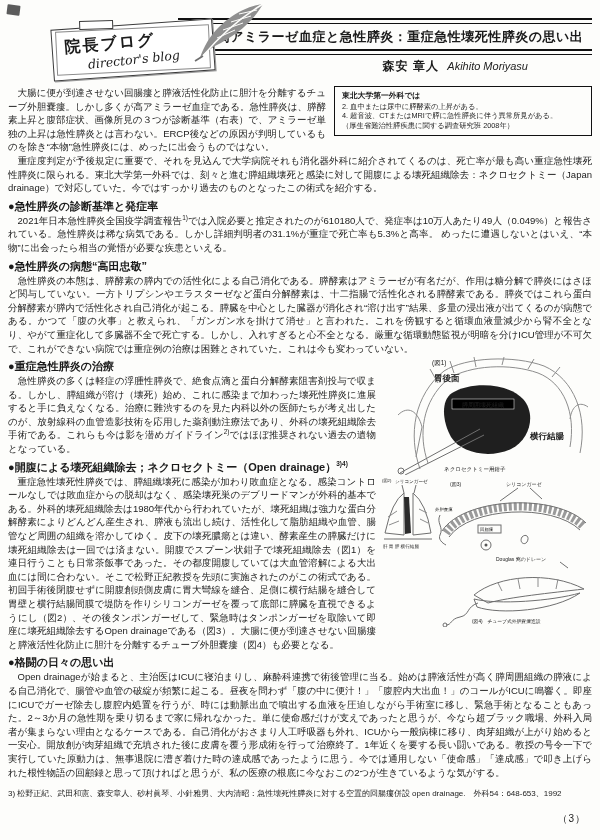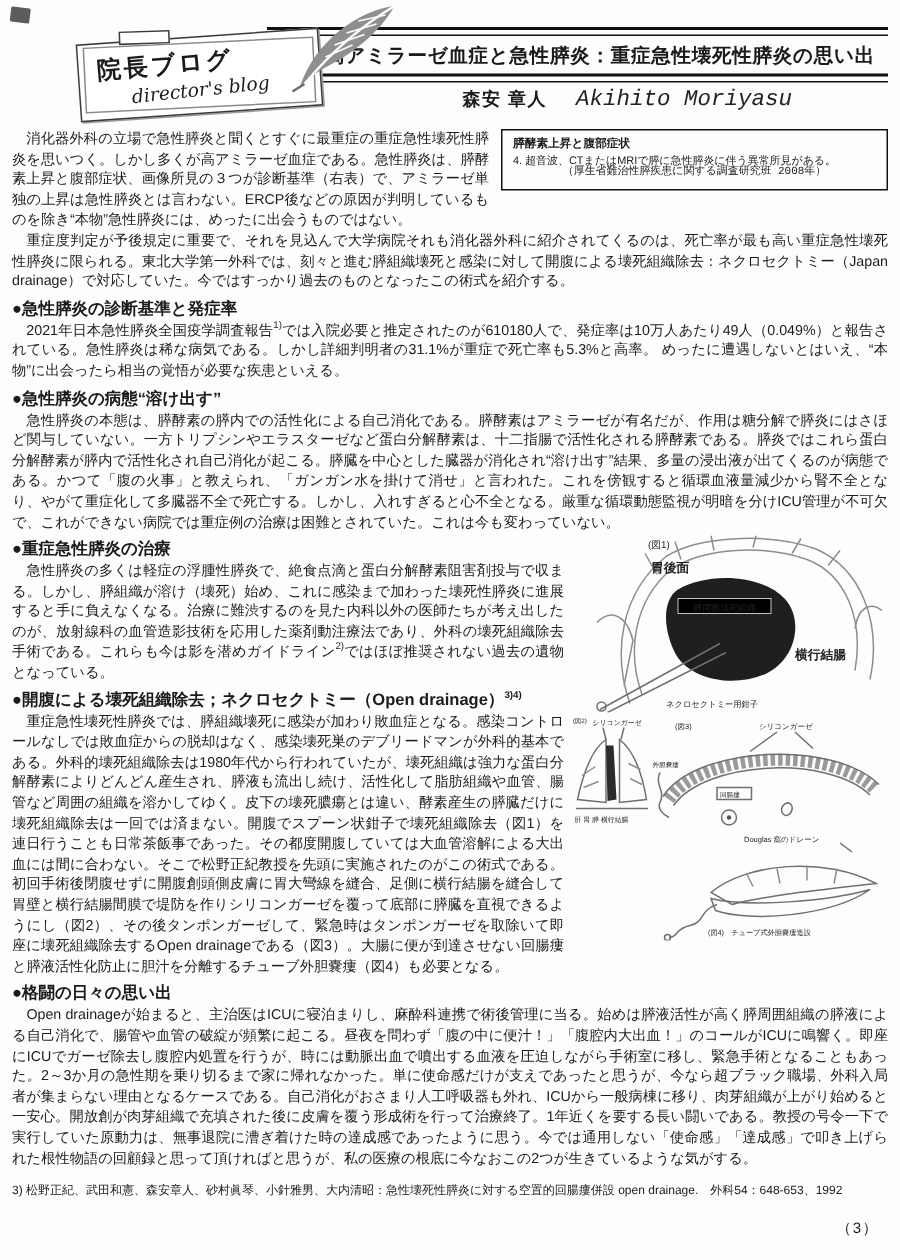--- a/index.html
+++ b/index.html
@@ -13,43 +13,43 @@
     transform:rotate(7deg);border-radius:1px;opacity:.9;}
   
   .rule-top{position:absolute;left:178px;top:18px;width:414px;height:6px;
     border-top:2.5px solid #111;border-bottom:1.5px solid #111;}
   .article-title{position:absolute;left:205px;top:28px;width:390px;text-align:center;
     font-weight:bold;font-size:13px;letter-spacing:.5px;white-space:nowrap;}
   .rule-bottom{position:absolute;left:150px;top:49px;width:442px;height:6px;
     border-top:2.5px solid #111;border-bottom:1.5px solid #111;}
   .author{position:absolute;right:72px;top:58px;font-size:12px;white-space:nowrap;}
   .author .ja{font-weight:bold;letter-spacing:1px;}
-  .author .en{font-family:Liberation Mono, monospace;font-style:italic;
-    font-size:15px;color:#222;margin-left:16px;}
+  .author .en{font-family:Liberation Sans, sans-serif;font-style:italic;
+    font-size:11px;color:#222;margin-left:5px;}
   
   .card{position:absolute;left:52px;top:24px;width:162px;height:52px;
     border:1.6px solid #3a3a3a;background:#fff;transform:rotate(-4deg);box-shadow:1px 1px 0 #999;}
   .card-inner{position:absolute;left:3px;top:3px;right:3px;bottom:3px;
     border:1px solid #8a8a8a;transform:rotate(1.2deg);}
   .card-tab{position:absolute;left:28px;top:-7px;width:34px;height:9px;border:1.4px solid #3a3a3a;
     background:#fff;transform:rotate(2deg);}
   .logo-title{position:absolute;left:12px;top:7px;font-size:16px;font-weight:bold;
     letter-spacing:2px;transform:rotate(-1deg);}
   .logo-sub{position:absolute;left:34px;top:27px;font-family:"DejaVu Serif","Liberation Serif",serif;
     font-style:italic;font-size:12.5px;transform:rotate(-2deg);}
   .feather{position:absolute;left:193px;top:0px;}
   
   .content{position:absolute;left:8px;right:8px;top:86px;font-size:9.5px;line-height:13.6px;
     text-align:justify;}
   .content p{margin:0;}
   sup{font-size:6.5px;vertical-align:super;line-height:0;}
   .criteria{float:right;width:258px;margin:0 0 5px 8px;border:1.5px solid #111;
     padding:4px 7px 5px 7px;font-size:7.3px;line-height:9.6px;text-align:left;}
   .criteria .cr-title{font-weight:bold;font-size:7.8px;margin-bottom:1px;}
-  .criteria .cr-src{text-align:center;font-family:Liberation Mono, monospace;}
+  .criteria .cr-src{text-align:left;}
   h2{font-size:11px;font-weight:bold;margin:4px 0 1px 0;line-height:14px;}
   .figures{float:right;width:210px;height:270px;margin:2px 0 2px 6px;position:relative;}
   .figures svg{position:absolute;}
   .clear{clear:both;}
   .refs{margin-top:9px;font-size:8px;line-height:11px;text-align:left;}
   .ref{padding-left:13px;text-indent:-13px;margin:0;}
   .page-no{position:absolute;right:14px;bottom:14px;font-size:10px;letter-spacing:1px;}
   .sketch{stroke:#8d8d8d;fill:none;stroke-width:1;}
   .sketch2{stroke:#6f6f6f;fill:none;stroke-width:1;}
   svg text{fill:#222;}
@@ -76,32 +76,33 @@
 <svg class="feather" width="78" height="62" viewBox="0 0 78 62">
   <path d="M70,4 C52,6 26,20 12,46 C10,50 8,54 7,58 C12,52 16,50 22,46 C42,36 60,22 70,4 Z" fill="#8f8f8f"></path>
   <path d="M70,4 C50,16 30,32 10,56" stroke="#fdfdfb" stroke-width="1.6" fill="none"></path>
   <path d="M64,10 L46,14 M58,16 L38,22 M50,23 L30,30 M42,30 L24,38" stroke="#fdfdfb" stroke-width="1" fill="none"></path>
   <path d="M10,56 L2,61" stroke="#6e6e6e" stroke-width="1.6" fill="none"></path>
 </svg>
 
 <div class="content">
 
   <div class="criteria">
-    <div class="cr-title">膵酵素上昇と腹部症状</div>
+    <div class="cr-title">東北大学第一外科では</div>
+    <div>2. 血中または尿中に膵酵素の上昇がある。</div>
     <div>4. 超音波、CTまたはMRIで膵に急性膵炎に伴う異常所見がある。</div>
     <div class="cr-src">（厚生省難治性膵疾患に関する調査研究班 2008年）</div>
   </div>
 
-  <p>　消化器外科の立場で急性膵炎と聞くとすぐに最重症の重症急性壊死性膵炎を思いつく。しかし多くが高アミラーゼ血症である。急性膵炎は、膵酵素上昇と腹部症状、画像所見の３つが診断基準（右表）で、アミラーゼ単独の上昇は急性膵炎とは言わない。ERCP後などの原因が判明しているものを除き“本物”急性膵炎には、めったに出会うものではない。</p>
+  <p>　大腸に便が到達させない回腸瘻と膵液活性化防止に胆汁を分離するチューブ外胆嚢瘻。しかし多くが高アミラーゼ血症である。急性膵炎は、膵酵素上昇と腹部症状、画像所見の３つが診断基準（右表）で、アミラーゼ単独の上昇は急性膵炎とは言わない。ERCP後などの原因が判明しているものを除き“本物”急性膵炎には、めったに出会うものではない。</p>
   <p>　重症度判定が予後規定に重要で、それを見込んで大学病院それも消化器外科に紹介されてくるのは、死亡率が最も高い重症急性壊死性膵炎に限られる。東北大学第一外科では、刻々と進む膵組織壊死と感染に対して開腹による壊死組織除去：ネクロセクトミー（Japan drainage）で対応していた。今ではすっかり過去のものとなったこの術式を紹介する。</p>
 
   <h2>●急性膵炎の診断基準と発症率</h2>
   <p><span>　2021年日本急性膵炎全国疫学調査報告</span><sup>1)</sup><span>では入院必要と推定されたのが610180人で、発症率は10万人あたり49人（0.049%）と報告されている。急性膵炎は稀な病気である。しかし詳細判明者の31.1%が重症で死亡率も5.3%と高率。 めったに遭遇しないとはいえ、“本物”に出会ったら相当の覚悟が必要な疾患といえる。</span></p>
 
-  <h2>●急性膵炎の病態“溶け出す”</h2>
+  <h2>●急性膵炎の病態“高田忠敬”</h2>
   <p>　急性膵炎の本態は、膵酵素の膵内での活性化による自己消化である。膵酵素はアミラーゼが有名だが、作用は糖分解で膵炎にはさほど関与していない。一方トリプシンやエラスターゼなど蛋白分解酵素は、十二指腸で活性化される膵酵素である。膵炎ではこれら蛋白分解酵素が膵内で活性化され自己消化が起こる。膵臓を中心とした臓器が消化され“溶け出す”結果、多量の浸出液が出てくるのが病態である。かつて「腹の火事」と教えられ、「ガンガン水を掛けて消せ」と言われた。これを傍観すると循環血液量減少から腎不全となり、やがて重症化して多臓器不全で死亡する。しかし、入れすぎると心不全となる。厳重な循環動態監視が明暗を分けICU管理が不可欠で、これができない病院では重症例の治療は困難とされていた。これは今も変わっていない。</p>
 
   <div class="figures">
 
     <svg style="left:10px;top:0px" width="200" height="118" viewBox="0 0 200 118">
       <path class="sketch" d="M28,112 C16,78 22,38 52,14 C74,0 122,-2 152,9 C182,22 196,58 188,96"></path>
       <path class="sketch" d="M36,106 C26,78 30,44 56,22 C78,8 118,6 146,16 C172,26 184,56 178,90"></path>
       <path class="sketch" d="M6,58 C16,48 26,54 30,70 L24,100 M196,50 C188,44 180,48 178,62"></path>
       <path class="sketch" d="M46,26 L38,12 M62,16 L58,4 M84,10 L82,0 M110,8 L112,0 M136,12 L142,2 M160,20 L168,10"></path>
       <path d="M60,36 C80,24 116,26 131,42 C144,56 139,82 119,92 C97,102 69,96 59,80 C51,66 48,44 60,36 Z" fill="#1f1f1f"></path>

